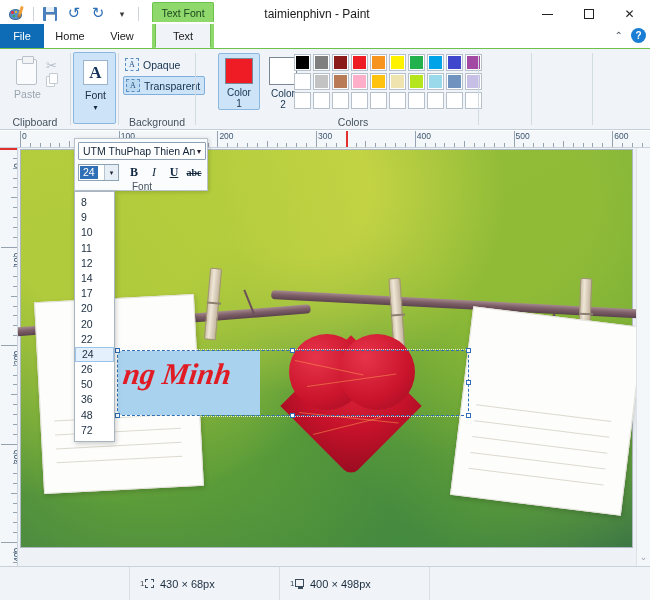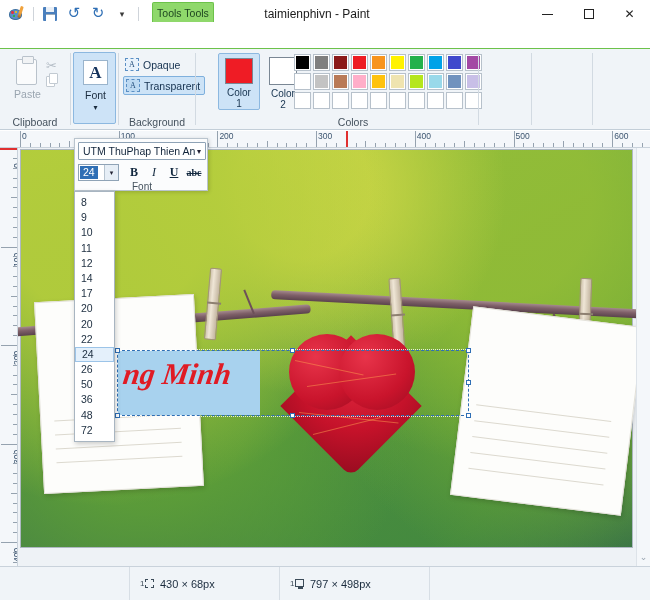--- a/index.html
+++ b/index.html
@@ -410,36 +410,55 @@
         <span class="dd-ico">▾</span>
       </div>
       <div class="sep"></div>
     </div>
 
     <div class="wintitle">
       <span>taimienphivn - Paint</span>
     </div>
 
     <div class="ctx-head">
-      <span>Tools Tools</span>
+      <span>Text Font</span>
     </div>
 
     <div class="wbtns">
       <div class="wbtn">
           <span class="min"></span>
         </div>
       <div class="wbtn">
           <span class="max"></span>
         </div>
       <div class="wbtn">
         <span class="glyph">✕</span>
       </div>
     </div>
   </div>
 
+  <div class="tabstrip">
+    <div class="greenband"></div>
+    <div class="tab tab-file">
+      <span>File</span>
+    </div>
+    <div class="tab tab-home">
+      <span>Home</span>
+    </div>
+    <div class="tab tab-view">
+      <span>View</span>
+    </div>
+    <div class="tab tab-text">
+      <span>Text</span>
+    </div>
+    <div class="help-row">
+      <span class="chev">⌃</span>
+      <span class="help-ico">?</span>
+    </div>
+  </div>
 
   <div class="ribbon">
 
     <div class="rgroup g-clip">
       <div class="clipicon">
         <span class="clipboard-shape"></span>
       </div>
       <div class="paste-lbl">Paste</div>
       <div class="scissors">✂</div>
       <div class="copyic">
@@ -831,18 +850,18 @@
       </span>
       <span class="stxt">430 × 68px</span>
     </div>
     <div class="scell" style="width:150px;">
       <span class="sico">
         <span class="img-ico">
             <span class="one">1</span>
             <span class="bx"></span>
           </span>
       </span>
-      <span class="stxt">797 × 498px</span>
+      <span class="stxt">400 × 498px</span>
     </div>
     <div class="scell noborder" style="width:30px;"></div>
 
   </div>
 </div>
 
 </body></html>

